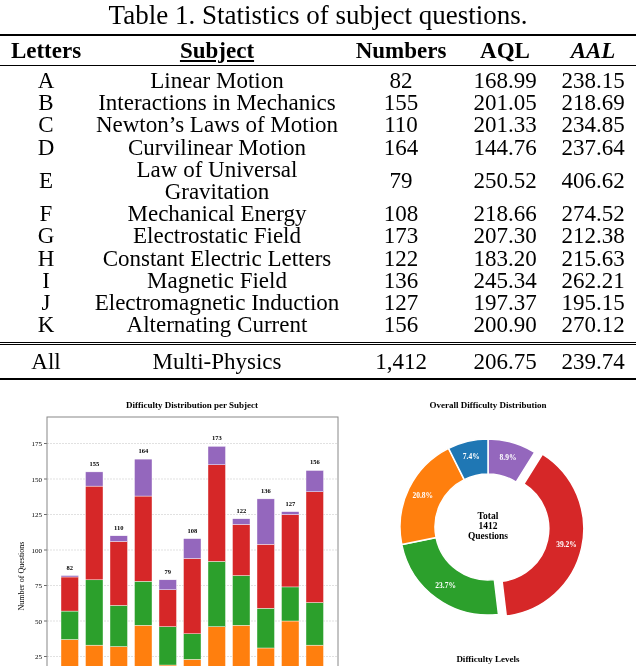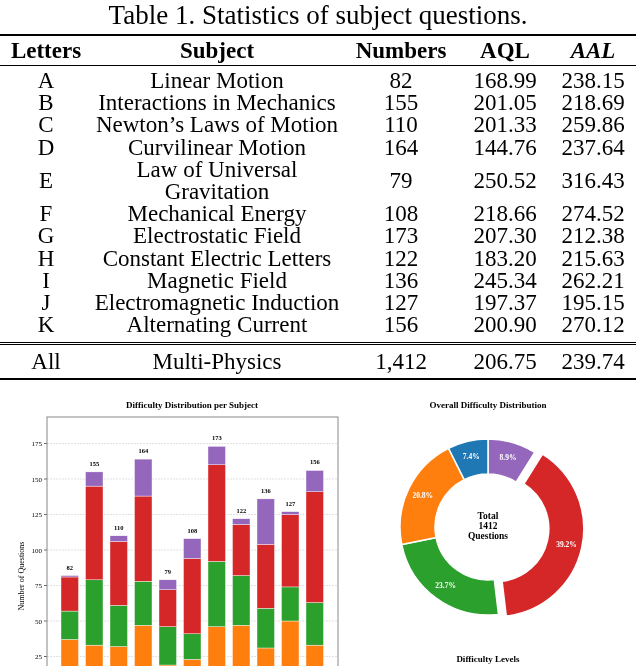--- a/index.html
+++ b/index.html
@@ -5,21 +5,21 @@
   html, body { margin:0; padding:0; background:#fff; }
   body { width:636px; height:666px; overflow:hidden; position:relative; font-family:"Liberation Serif", serif; color:#000; }
   .caption { position:absolute; left:0; width:636px; top:-2px; text-align:center; font-size:27px; line-height:34px; }
   .caption b { font-weight:normal; }
   table.stats { position:absolute; left:0; top:34px; width:636px; border-collapse:collapse; font-size:23px; }
   table.stats th, table.stats td { text-align:center; padding:0; line-height:22.2px; }
   table.stats thead th { font-weight:bold; height:29px; line-height:29px; border-top:2.5px solid #000; border-bottom:1.2px solid #000; }
   table.stats tbody tr:first-child td { padding-top:4px; }
   table.stats tbody tr:last-child td { padding-bottom:6px; }
   table.stats tfoot td { font-weight:normal; height:33px; line-height:33px; border-top:3.5px double #000; border-bottom:2.5px solid #000; }
-  .c1 { width:92px; } .c2 { width:250px; } .c3 { width:118px; } .c4 { width:90px;font-family:Liberation Serif, serif; } .c5 { width:86px;font-style:italic; }
+  .c1 { width:92px; } .c2 { width:250px;text-decoration:underline; } .c3 { width:118px; } .c4 { width:90px;font-family:Liberation Serif, serif; } .c5 { width:86px;font-style:italic; }
   svg text { font-family:"Liberation Serif", serif; }
 </style>
 </head>
 <body>
 
 <div class="caption"><b>Table 1</b><span>. Statistics of subject questions.</span></div>
 
 <table class="stats">
   <thead>
     <tr>
@@ -43,35 +43,35 @@
         <td>Interactions in Mechanics</td>
         <td>155</td>
         <td>201.05</td>
         <td>218.69</td>
       </tr>
       <tr>
         <td>C</td>
         <td>Newton’s Laws of Motion</td>
         <td>110</td>
         <td>201.33</td>
-        <td>259.86</td>
+        <td>234.85</td>
       </tr>
       <tr>
         <td>D</td>
         <td>Curvilinear Motion</td>
         <td>164</td>
         <td>144.76</td>
         <td>237.64</td>
       </tr>
       <tr>
         <td>E</td>
         <td>Law of Universal Gravitation</td>
         <td>79</td>
         <td>250.52</td>
-        <td>316.43</td>
+        <td>406.62</td>
       </tr>
       <tr>
         <td>F</td>
         <td>Mechanical Energy</td>
         <td>108</td>
         <td>218.66</td>
         <td>274.52</td>
       </tr>
       <tr>
         <td>G</td>

